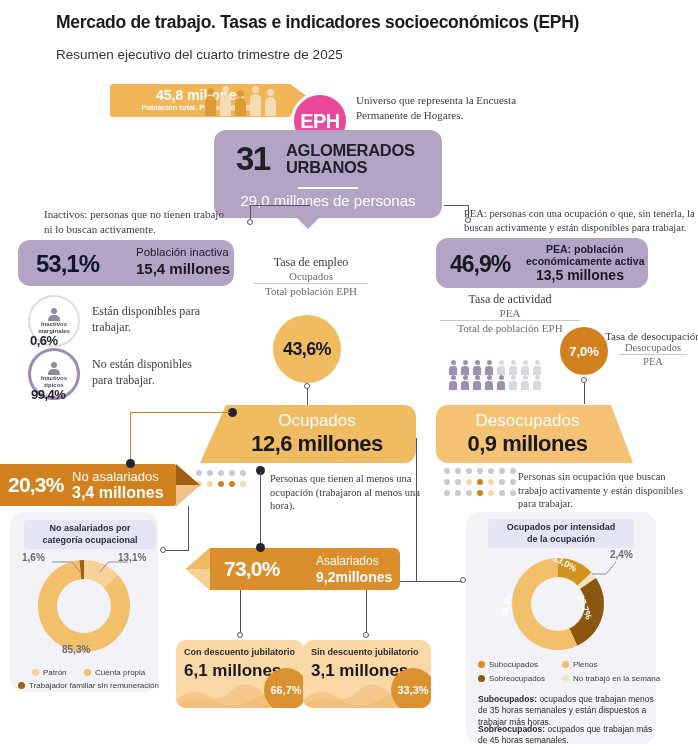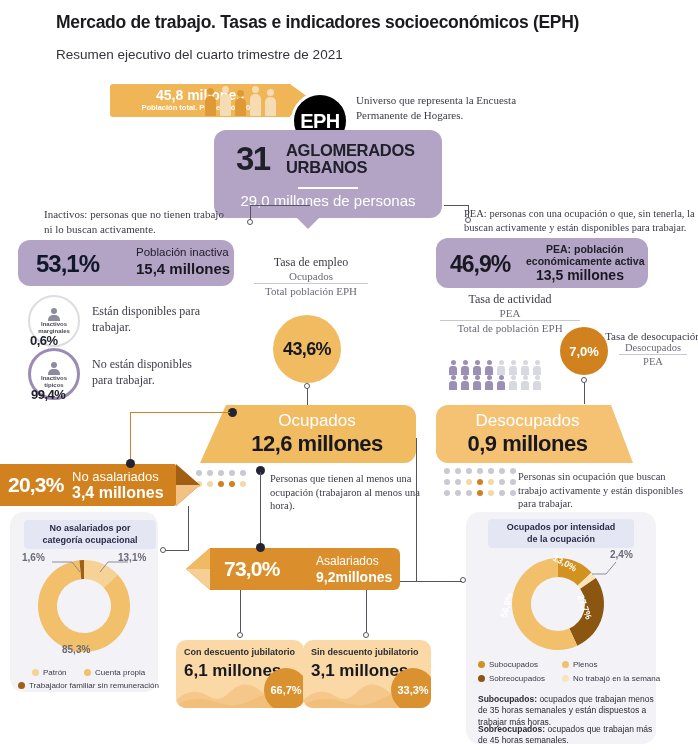--- a/index.html
+++ b/index.html
@@ -47,21 +47,21 @@
     border-left:22px solid #f0b557;
   }
   .pop-people{ position:absolute; left:205px; top:86px; width:80px; height:30px; }
   .pop-people .fig{ position:absolute; bottom:0; width:11px; }
   .pop-people .fig .head{ width:7px;height:7px;border-radius:50%;margin:0 auto 1px; }
   .pop-people .fig .body{ width:11px;height:20px;border-radius:5px 5px 1px 1px; }
 
   
   .eph-circle{
     position:absolute; left:291px; top:92px; width:58px; height:58px;
-    border-radius:50%; background:#000000; border:3px solid #ffffff;
+    border-radius:50%; background:#ec4899; border:3px solid #ffffff;
     display:flex; align-items:center; justify-content:center;
     color:#ffffff; font-size:20px; font-weight:bold; letter-spacing:-0.5px;
   }
   .eph-note{
     position:absolute; left:356px; top:93px; width:200px;
     font-family:"Liberation Serif", serif; font-size:11px; line-height:1.35; color:#3b3b47;
   }
 
   
   .main-box{
@@ -300,21 +300,21 @@
     position:absolute; font-size:9px; font-weight:bold; color:#ffffff;
   }
   .cal-label{ position:absolute; font-size:10px; font-weight:bold; color:#6a6a78; }
 </style>
 </head>
 <body>
 
 <div class="canvas">
 
   <div class="title">Mercado de trabajo. Tasas e indicadores socioeconómicos (EPH)</div>
-  <div class="subtitle">Resumen ejecutivo del cuarto trimestre de 2021</div>
+  <div class="subtitle">Resumen ejecutivo del cuarto trimestre de 2025</div>
 
   <div class="pop-banner">
     <div class="pb-num">45,8 millones</div>
     <div class="pb-sub">Población total. Proyección 2021</div>
   </div>
   <div class="pop-arrow"></div>
   <div class="pop-people">
     <div class="fig" style="left:0px;height:28px;">
         <div class="head" style="background:#e09a35;"></div>
         <div class="body" style="background:#e09a35;height:20px;"></div>

